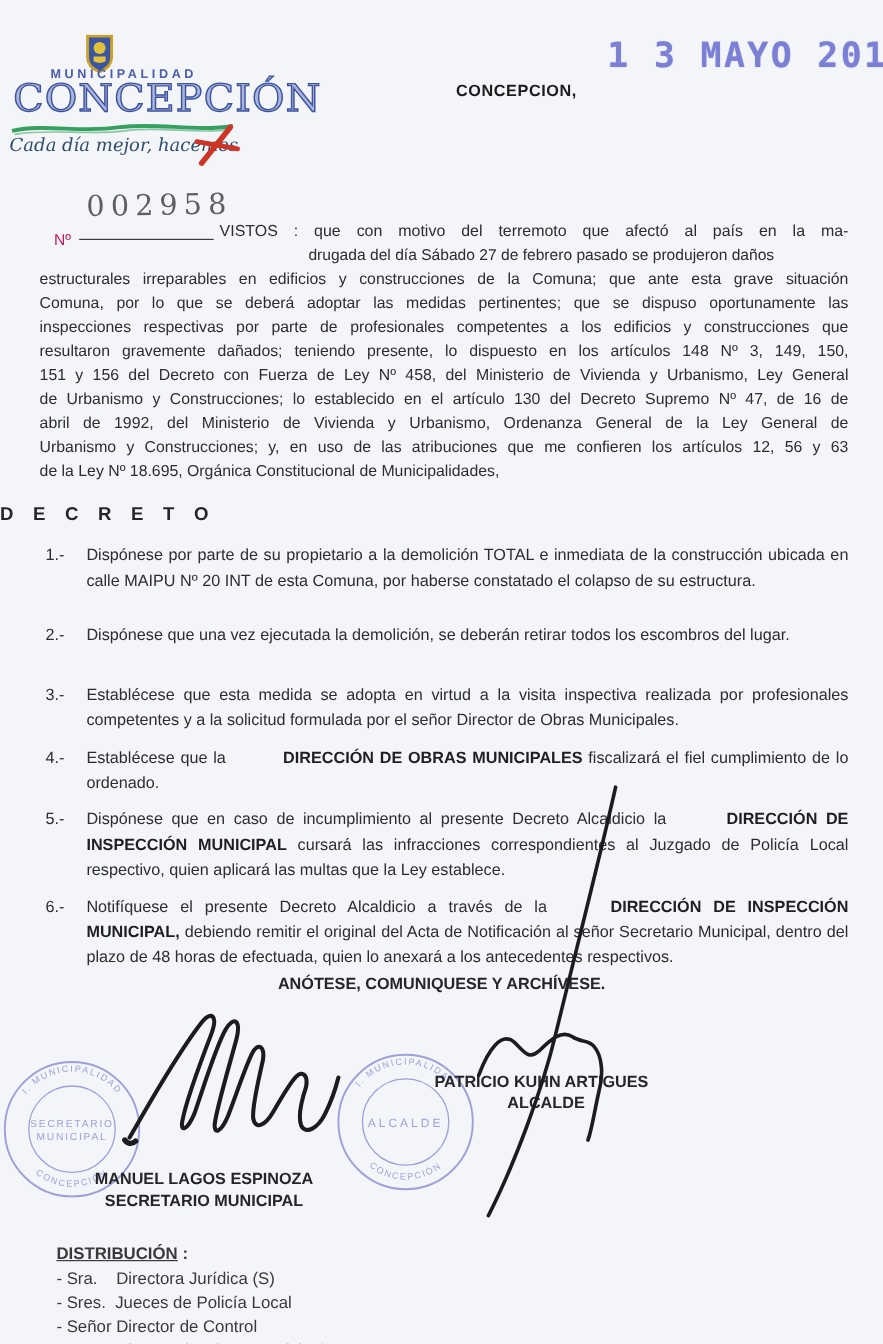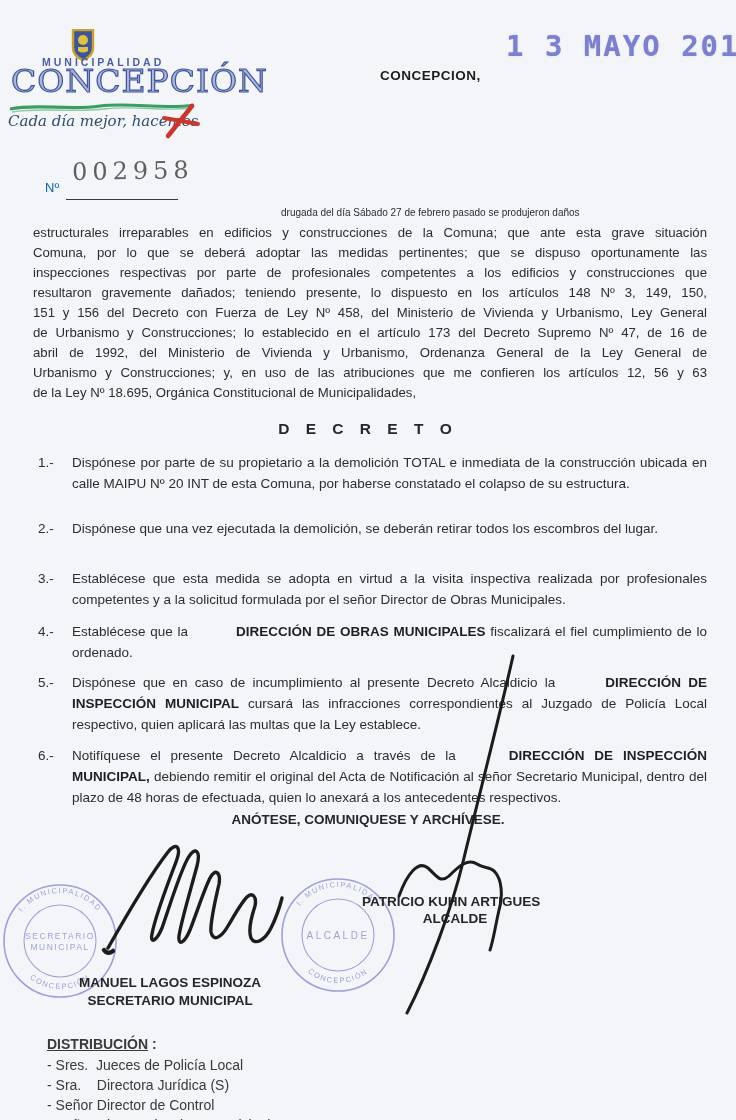--- a/index.html
+++ b/index.html
@@ -16,34 +16,34 @@
     color:#aab6dd;-webkit-text-stroke:1.2px #3d539e;transform:scaleY(.95);white-space:nowrap;
   }
   .logo-tagline{left:8px;top:112px;font-family:"DejaVu Serif",serif;font-style:italic;font-size:15px;color:#2f4d6b;white-space:nowrap;}
   
   .place-label{left:380px;top:38px;font-size:13.5px;font-weight:bold;letter-spacing:.5px;color:#1c1c1c;margin-top:30px;}
   .date-stamp{
     left:506px;top:29px;font-family:"DejaVu Sans Mono",monospace;font-weight:bold;font-size:29px;
     letter-spacing:2px;color:#7b80d4;text-shadow:0 0 1px #9a9ede;white-space:nowrap;
   }
   
-  .no-label{left:45px;top:180px;font-size:13px;color:#0369a1;}
+  .no-label{left:45px;top:192px;font-size:13px;color:#be185d;}
   .no-underline{left:66px;top:199px;width:112px;border-bottom:1.5px solid #3a3a3e;height:0;}
   .number-stamp{
     left:72px;top:157px;font-family:"DejaVu Serif",serif;font-size:24px;letter-spacing:5px;
     color:#4b4b4e;opacity:.88;transform:rotate(-1deg);white-space:nowrap;
   }
   
   .v-line1{left:183px;top:183px;width:524px;font-size:13.3px;line-height:20px;text-align:justify;text-align-last:justify;white-space:normal;}
-  .v-line2{left:257px;top:203px;font-size:10px;line-height:20px;white-space:nowrap;margin-left:24px;}
+  .v-line2{left:257px;top:203px;font-size:13px;line-height:20px;white-space:nowrap;}
   .v-lines{left:33px;top:223px;width:674px;}
   .jline{font-size:13.2px;line-height:20px;height:20px;text-align:justify;text-align-last:justify;overflow:visible;}
   .jline.last{text-align-last:left;}
   
-  .d-title{left:0;top:420px;width:736px;text-align:center;font-weight:bold;font-size:15.5px;letter-spacing:6px;color:#26262a;}
+  .d-title{left:0;top:420px;width:736px;text-align:left;font-weight:bold;font-size:15.5px;letter-spacing:6px;color:#26262a;}
   .d-item{left:38px;width:669px;display:flex;}
   .d-num{width:34px;flex:0 0 34px;font-size:13.5px;line-height:21px;}
   .d-text{width:635px;font-size:13.5px;line-height:21px;text-align:justify;}
   .d-text .b{font-weight:bold;color:#1f1f23;padding-left:43px;}
   
   .closing{left:0;top:812px;width:736px;text-align:center;font-weight:bold;font-size:13.5px;color:#26262a;}
   .sig-name-right{left:362px;top:893px;width:186px;font-weight:bold;font-size:13.5px;line-height:17px;color:#26262a;}
   .sig-name-right .t2{text-align:center;}
   .sig-name-left{left:72px;top:974px;width:196px;text-align:center;font-weight:bold;font-size:13.5px;line-height:18px;color:#26262a;}
   .stamp{opacity:.82;}
@@ -79,28 +79,29 @@
     <path d="M6,16 L40,22" stroke="#cf3526" stroke-width="4" stroke-linecap="round" fill="none"></path>
   </svg>
 
   <div class="abs place-label">CONCEPCION,</div>
   <div class="abs date-stamp">1 3 MAYO 2010</div>
 
   <div class="abs no-label">Nº</div>
   <div class="abs no-underline"></div>
   <div class="abs number-stamp">002958</div>
 
+  <div class="abs v-line1">VISTOS : que con motivo del terremoto que afectó al país en la ma-</div>
   <div class="abs v-line2">drugada del día Sábado 27 de febrero pasado se produjeron daños</div>
   <div class="abs v-lines" id="vistos-lines">
       <div class="jline">estructurales irreparables en edificios y construcciones de la Comuna; que ante esta grave situación</div>
       <div class="jline">Comuna, por lo que se deberá adoptar las medidas pertinentes; que se dispuso oportunamente las</div>
       <div class="jline">inspecciones respectivas por parte de profesionales competentes a los edificios y construcciones que</div>
       <div class="jline">resultaron gravemente dañados; teniendo presente, lo dispuesto en los artículos 148 Nº 3, 149, 150,</div>
       <div class="jline">151 y 156 del Decreto con Fuerza de Ley Nº 458, del Ministerio de Vivienda y Urbanismo, Ley General</div>
-      <div class="jline">de Urbanismo y Construcciones; lo establecido en el artículo 173 del Decreto Supremo Nº 47, de 16 de</div>
+      <div class="jline">de Urbanismo y Construcciones; lo establecido en el artículo 130 del Decreto Supremo Nº 47, de 16 de</div>
       <div class="jline">abril de 1992, del Ministerio de Vivienda y Urbanismo, Ordenanza General de la Ley General de</div>
       <div class="jline">Urbanismo y Construcciones; y, en uso de las atribuciones que me confieren los artículos 12, 56 y 63</div>
       <div class="jline last">de la Ley Nº 18.695, Orgánica Constitucional de Municipalidades,</div>
     </div>
 
   <div class="abs d-title">D E C R E T O</div>
   <div id="decreto-items">
       <div class="abs d-item" style="top: 452px;">
         <span class="d-num">1.-</span>
         <div class="d-text"><span>Dispónese por parte de su propietario a la demolición TOTAL e inmediata de la construcción ubicada en calle MAIPU Nº 20 INT de esta Comuna, por haberse constatado el colapso de su estructura.</span></div>
@@ -170,20 +171,20 @@
     <path d="M104,950 c2,3 6,4 9,1" fill="none" stroke="#1c1c1e" stroke-width="4.5" stroke-linecap="round"></path>
 
     <path d="M513,656 C502,706 478,800 463,862 C452,908 428,972 407,1013" fill="none" stroke="#1c1c1e" stroke-width="3" stroke-linecap="round"></path>
     <path d="M399,896 C407,874 418,860 428,868 C436,875 440,884 449,876 C459,866 468,858 477,864
              C484,869 490,866 495,872 C502,880 503,896 499,910 C495,928 493,942 490,950" fill="none" stroke="#1c1c1e" stroke-width="3" stroke-linecap="round"></path>
   </svg>
 
   <div class="abs dist">
     <div class="dist-title"><span class="u">DISTRIBUCIÓN</span><span> :</span></div>
     <div class="dist-items" id="dist-items">
+        <div class="dist-item">- Sra.    Directora Jurídica (S)</div>
         <div class="dist-item">- Sres.  Jueces de Policía Local</div>
-        <div class="dist-item">- Sra.    Directora Jurídica (S)</div>
         <div class="dist-item">- Señor Director de Control</div>
         <div class="dist-item">- Señor Director de Obras Municipales</div>
       </div>
   </div>
 
 </div>
 
 </body></html>

